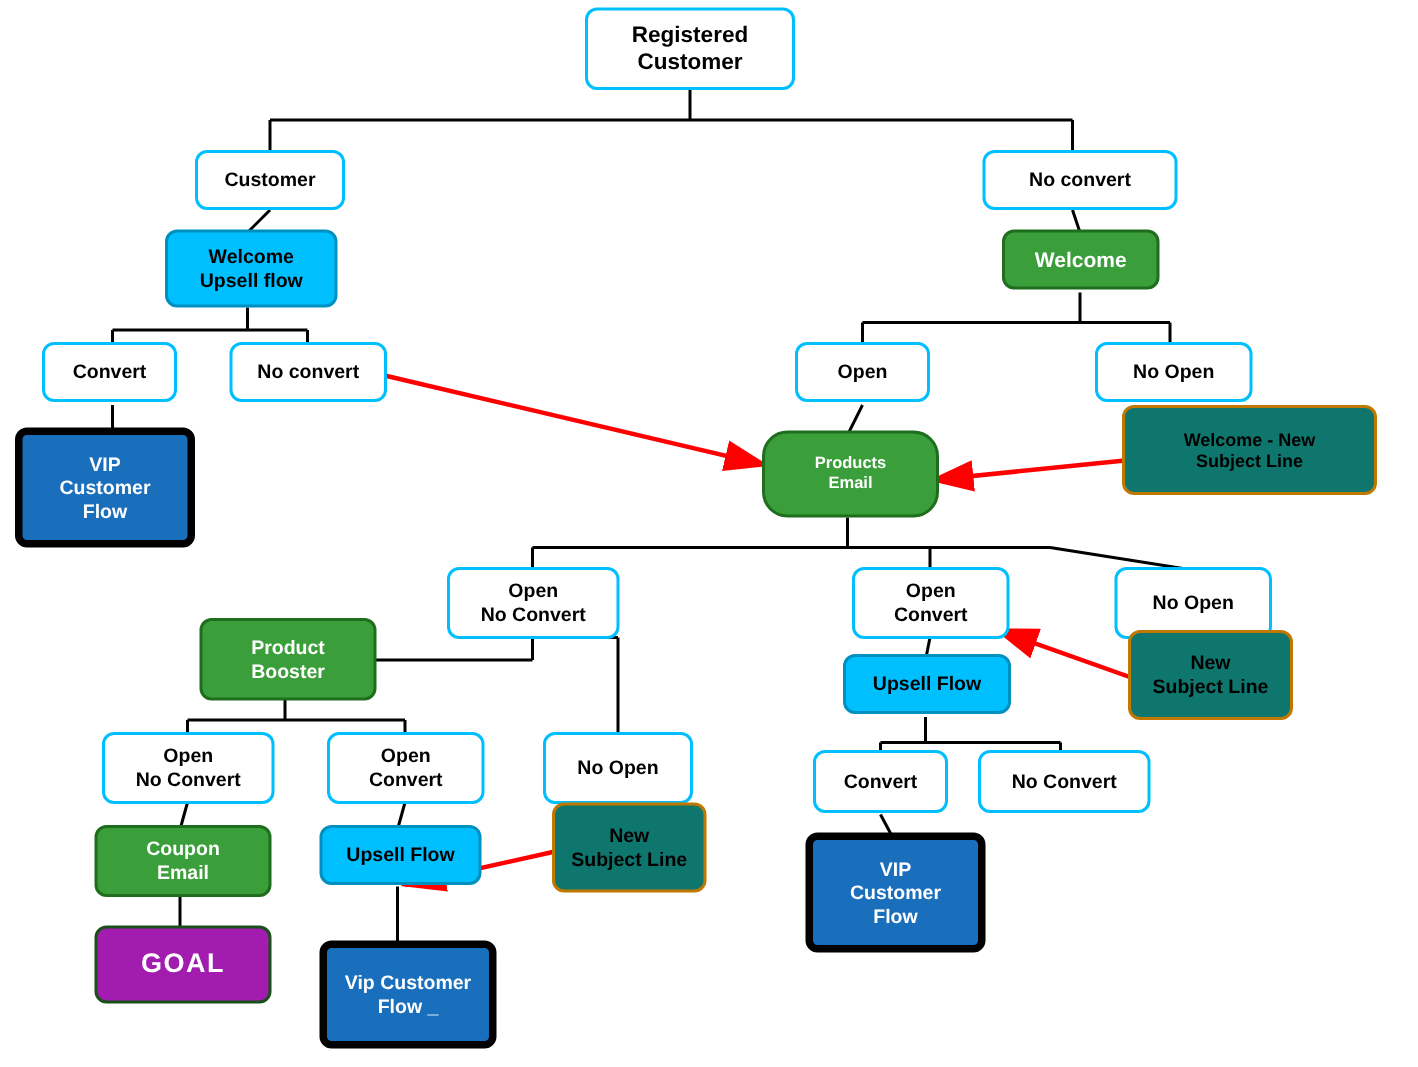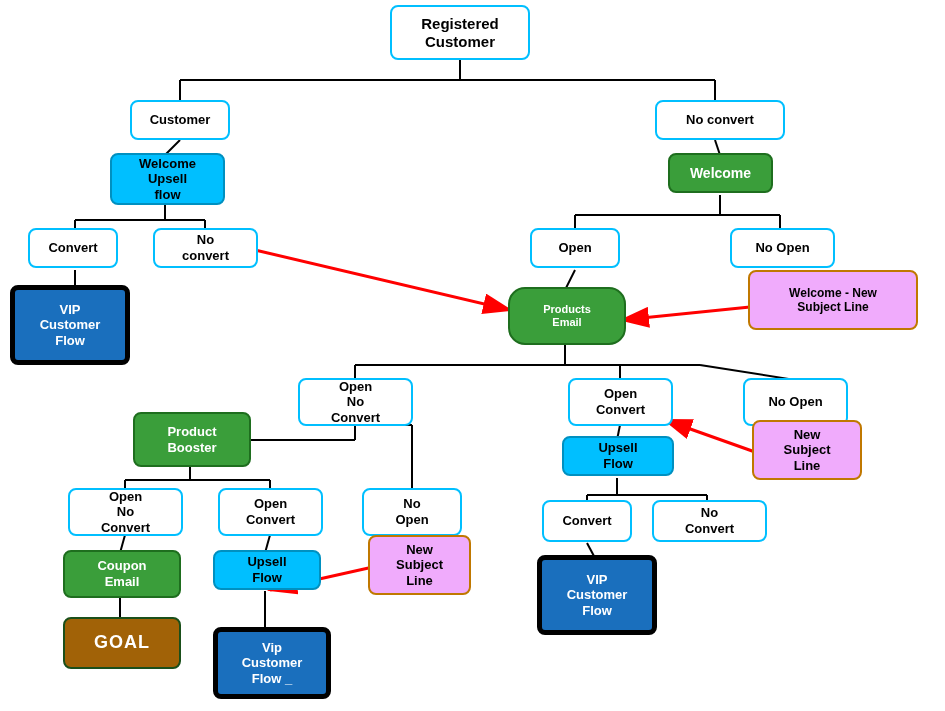--- a/index.html
+++ b/index.html
@@ -19,21 +19,21 @@
     .node {
       position: absolute;
       border-radius: 8px;
       display: flex;
       align-items: center;
       justify-content: center;
       text-align: center;
       font-weight: bold;
       font-size: 13px;
       line-height: 1.2;
-      padding: 4px 22px;
+      padding: 4px 4px;
     }
     .node-white {
       background: #fff;
       border: 2px solid #00bfff;
       color: #000;
     }
     .node-cyan {
       background: #00bfff;
       border: 2px solid #0090c0;
       color: #000;
@@ -42,26 +42,26 @@
       background: #1a6fbd;
       border: 5px solid #000000;
       color: #fff;
     }
     .node-green {
       background: #3a9e3a;
       border: 2px solid #1e6e1e;
       color: #fff;
     }
     .node-orange {
-      background: #f0abfc;
+      background: #0f766e;
       border: 2px solid #c07800;
       color: #000;
     }
     .node-darkgreen {
-      background: #a16207;
+      background: #a21caf;
       border: 2px solid #1a4f1a;
       color: #fff;
     }
     svg.lines {
       position: absolute;
       top: 0;
       left: 0;
       width: 945px;
       height: 711px;
       pointer-events: none;

